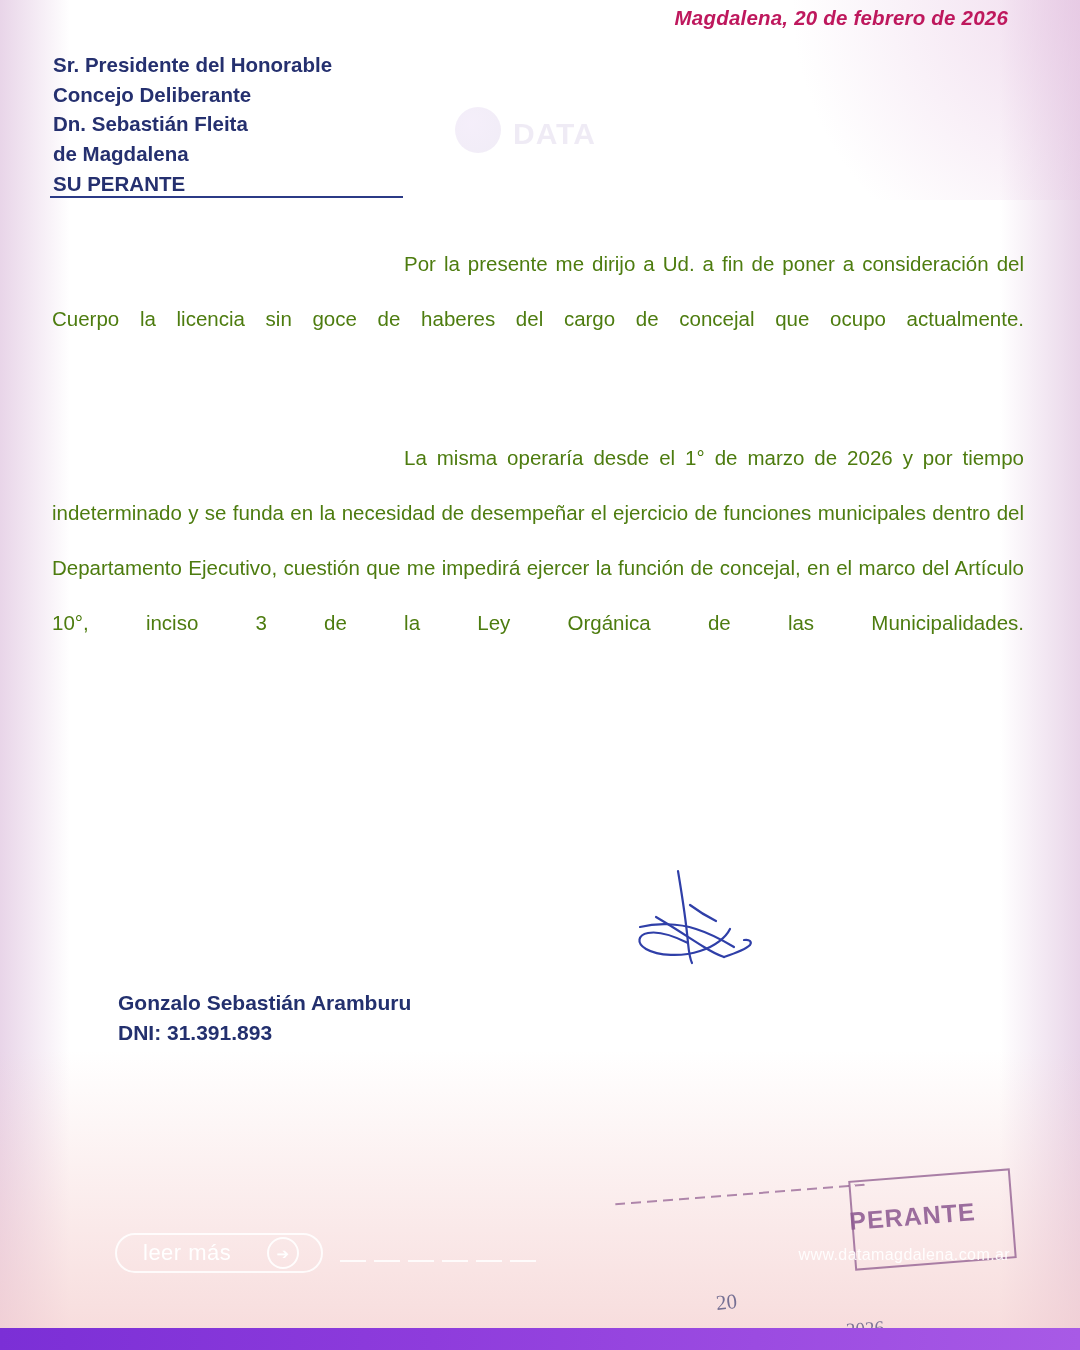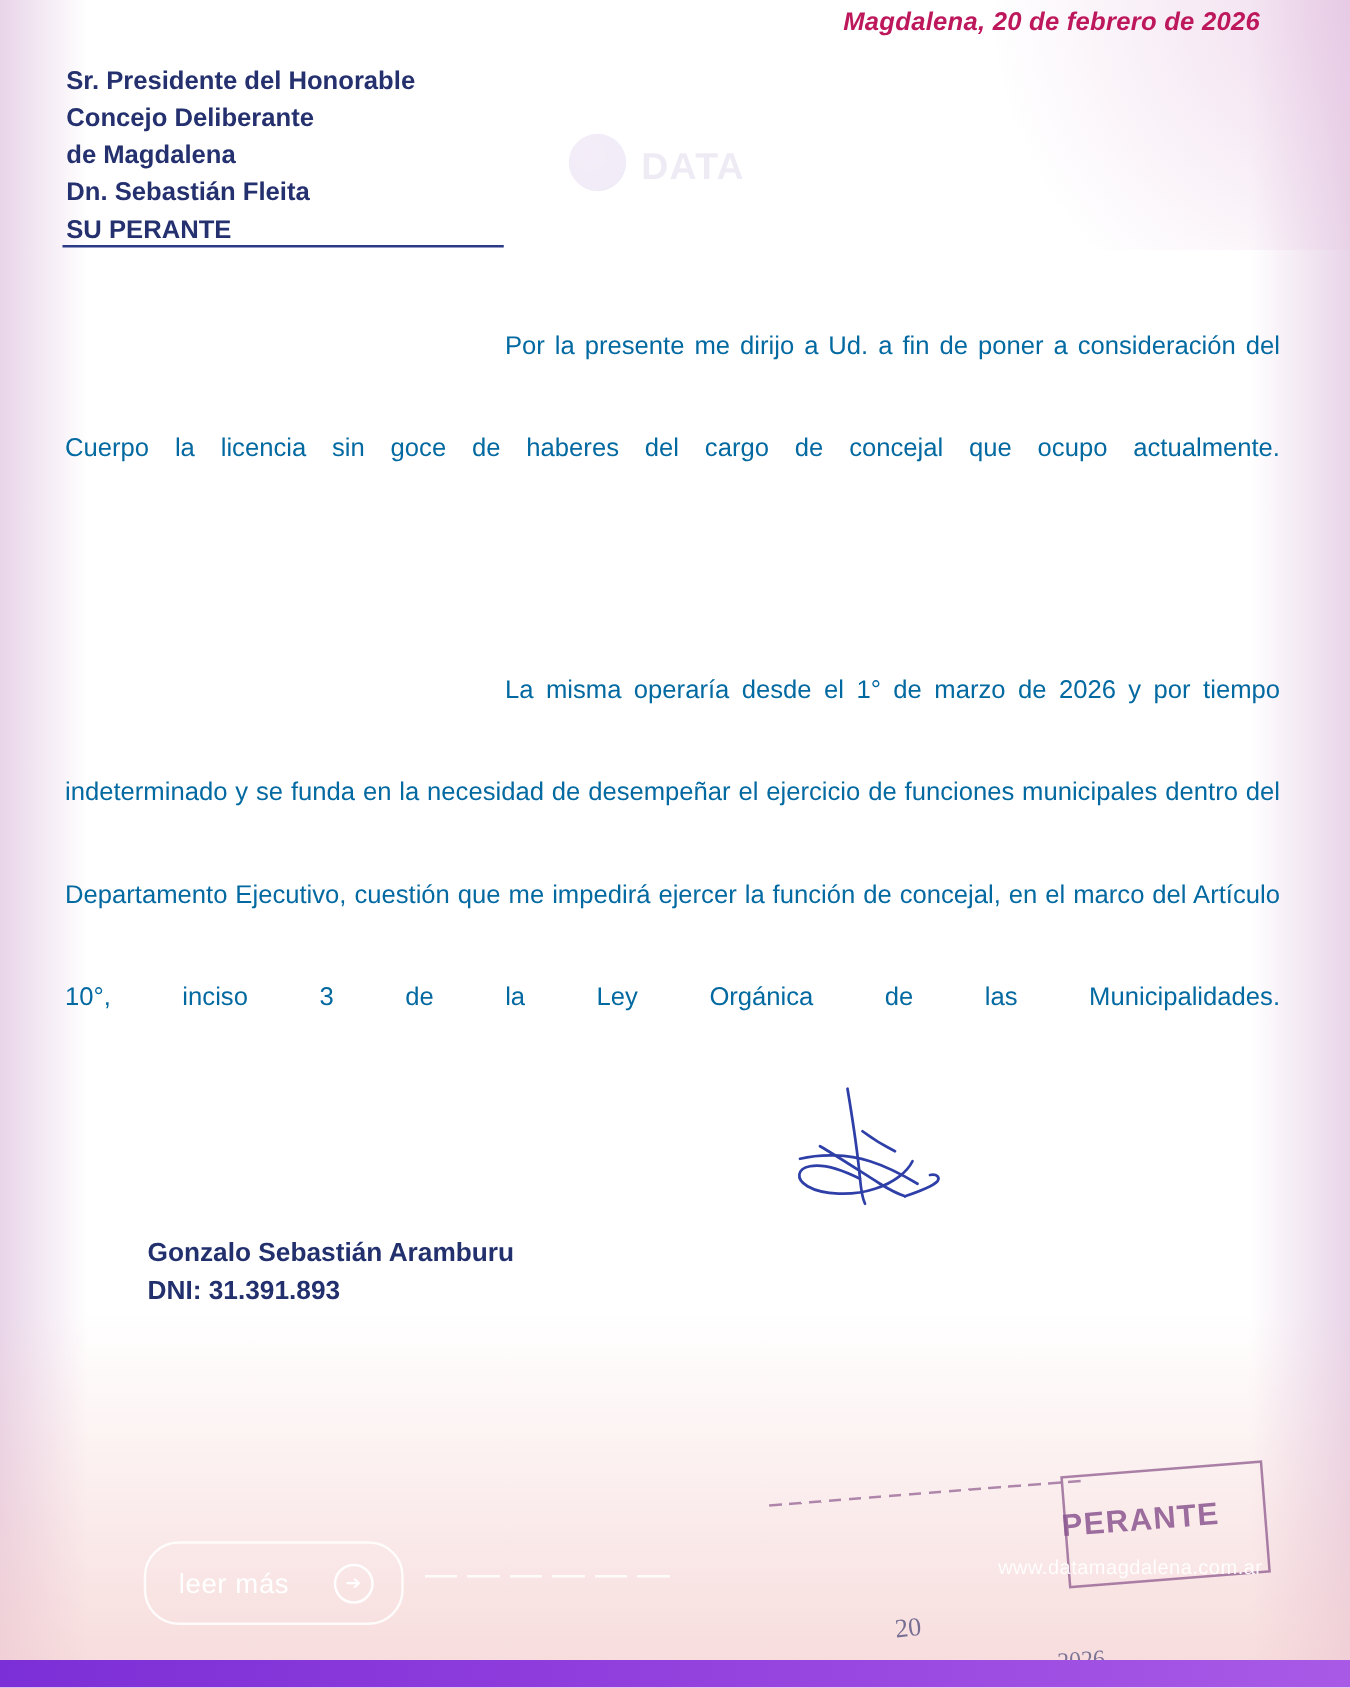--- a/index.html
+++ b/index.html
@@ -115,22 +115,22 @@
     height: 2px;
     background: #2b3a86;
   }
 
   .body-text {
     position: absolute;
     left: 52px;
     top: 236px;
     width: 972px;
     font-size: 20.5px;
-    line-height: 82px;
-    color: #0369a1;
+    line-height: 55px;
+    color: #4d7c0f;
     text-align: justify;
   }
   .body-text p {
     margin: 0 0 29px 0;
     text-indent: 352px;
     text-align: justify;
     text-justify: inter-word;
   }
   .body-text p:last-child { margin-bottom: 0; }
   .body-text p::after {
@@ -224,21 +224,21 @@
     left: 0; bottom: 22px;
     width: 1080px;
     height: 120px;
     pointer-events: none;
   }
   .leer-mas-pill {
     position: absolute;
     left: 115px;
     top: 25px;
     width: 208px;
-    height: 67px;
+    height: 40px;
     border: 2px solid rgba(255,255,255,0.85);
     border-radius: 28px;
     display: flex;
     align-items: center;
     padding-left: 26px;
     box-sizing: border-box;
     color: #ffffff;
     font-size: 22px;
     letter-spacing: 0.5px;
     pointer-events: auto;
@@ -292,22 +292,22 @@
     <div class="g-text">DATA</div>
   </div>
 
   <div class="letter">
 
     <div class="date-line">Magdalena, 20 de febrero de 2026</div>
 
     <div class="addressee">
       <div>Sr. Presidente del Honorable</div>
       <div>Concejo Deliberante</div>
+      <div>Dn. Sebastián Fleita</div>
       <div>de Magdalena</div>
-      <div>Dn. Sebastián Fleita</div>
       <div><span class="su-despacho">SU PERANTE</span></div>
     </div>
     <div class="underline-rule"></div>
 
     <div class="body-text">
       <p>Por la presente me dirijo a Ud. a fin de poner a consideración del Cuerpo la licencia sin goce de haberes del cargo de concejal que ocupo actualmente.</p>
       <p>La misma operaría desde el 1° de marzo de 2026 y por tiempo indeterminado y se funda en la necesidad de desempeñar el ejercicio de funciones municipales dentro del Departamento Ejecutivo, cuestión que me impedirá ejercer la función de concejal, en el marco del Artículo 10°, inciso 3 de la Ley Orgánica de las Municipalidades.</p>
     </div>
 
     <div class="signature-area">

